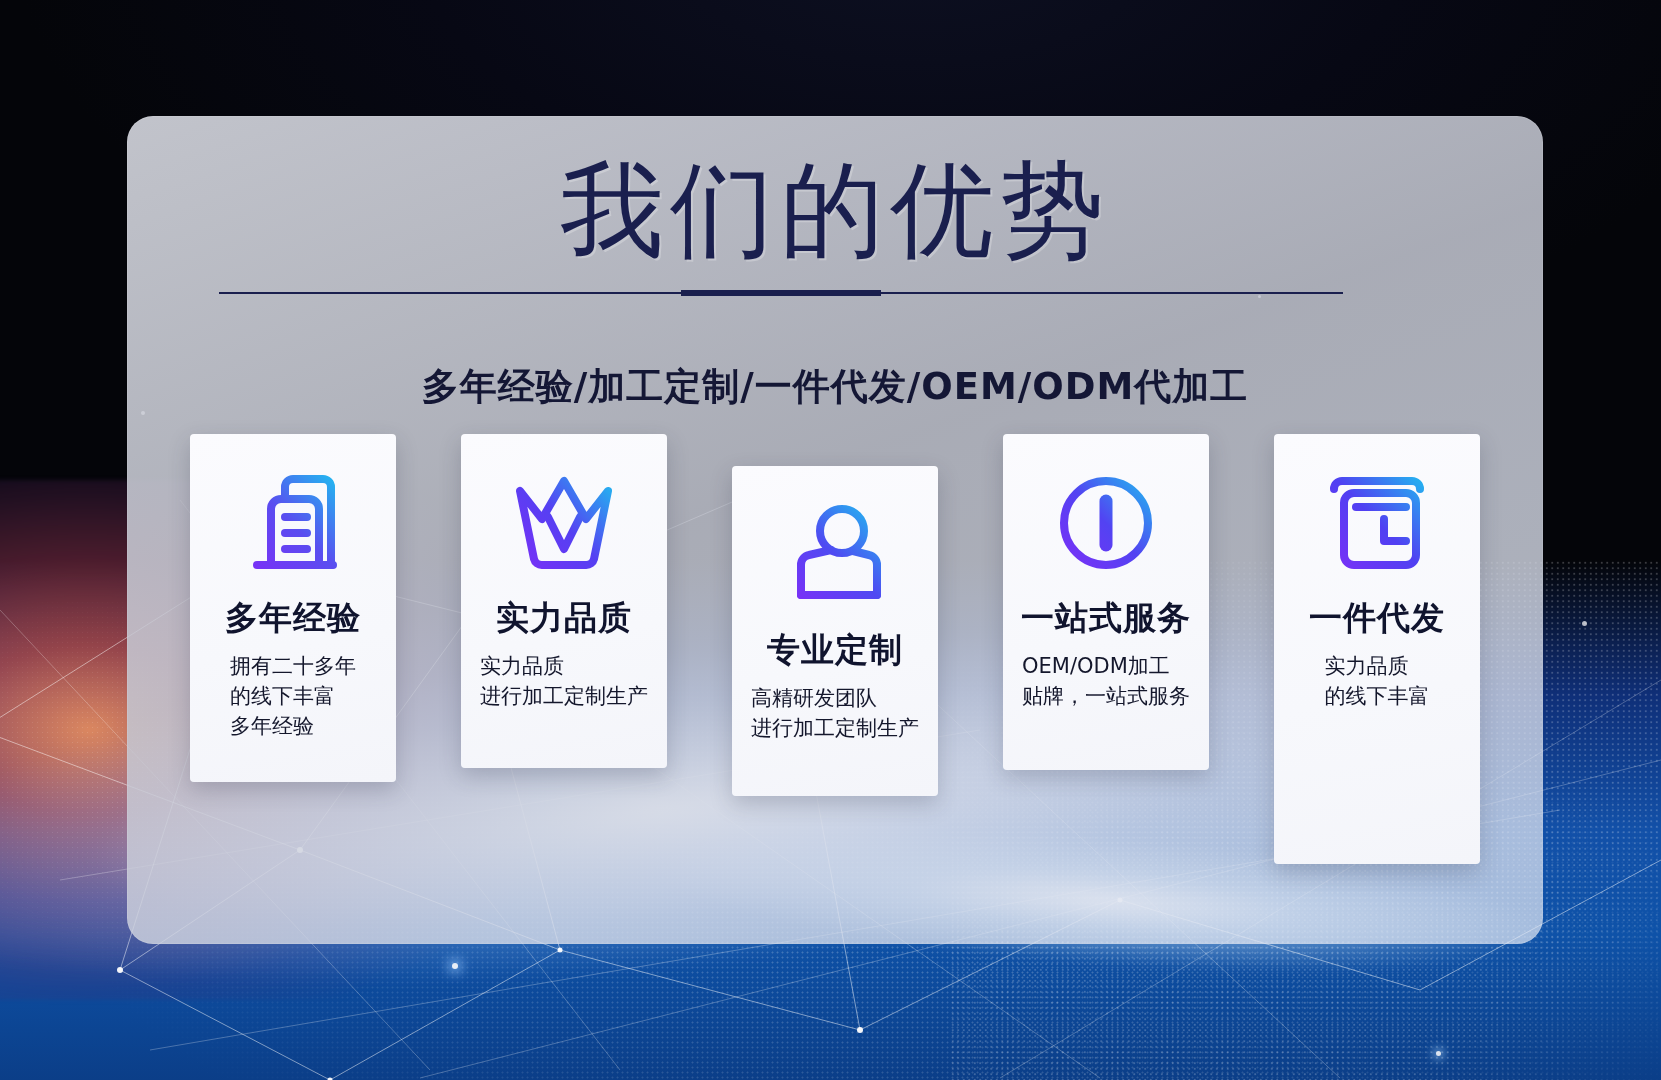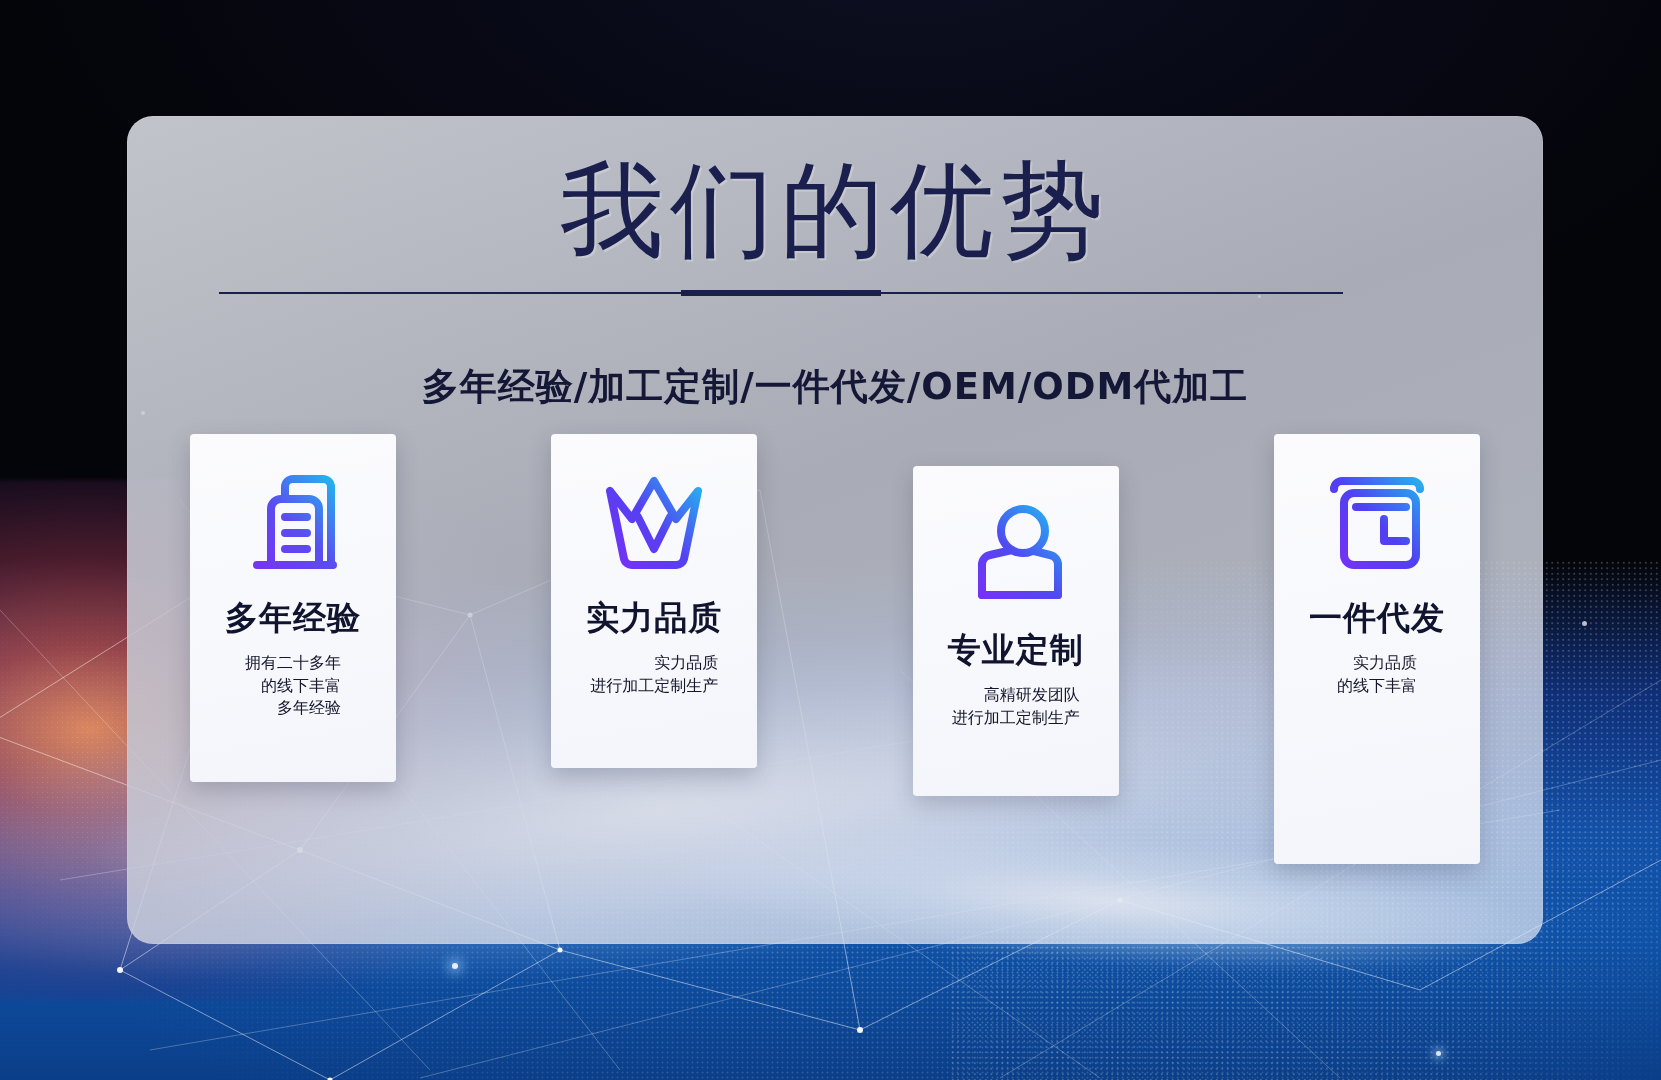--- a/index.html
+++ b/index.html
@@ -137,21 +137,21 @@
   .card-icon svg{ display:block; }
 
   .card-title{
     margin-top:14px;
     font-size:33px; font-weight:700; color:#10142e; letter-spacing:1px;
     font-family:"DejaVu Sans","Liberation Sans",sans-serif;
     white-space:nowrap;
   }
   .card-desc{
     margin-top:11px;
-    font-size:16px; line-height:1.42; color:#14172c; text-align:right;
+    font-size:21px; line-height:1.42; color:#14172c; text-align:left;
     font-family:"DejaVu Sans","Liberation Sans",sans-serif;
     white-space:nowrap;
   }
 </style>
 </head>
 <body>
 
 <div id="bg">
   <div class="bg-dark-top"></div>
   <div class="bg-blue-low"></div>
@@ -284,20 +284,40 @@
           <path d="M98 96 V66 a10 10 0 0 0 -8-10 l-16-4" stroke="url(#g3)" stroke-width="8" stroke-linecap="round" stroke-linejoin="round"></path>
         </svg>
       </div>
       <div class="card-title">专业定制</div>
       <div class="card-desc">
         <div>高精研发团队</div>
         <div>进行加工定制生产</div>
       </div>
     </div>
 
+    <div class="card h4">
+      <div class="card-icon">
+        <svg width="112" height="112" viewBox="0 0 112 112" fill="none">
+          <defs>
+            <linearGradient id="g4" x1="12" y1="98" x2="100" y2="14" gradientUnits="userSpaceOnUse">
+              <stop offset="0" stop-color="#7b2ff7"></stop>
+                <stop offset="0.5" stop-color="#5243f2"></stop>
+                <stop offset="1" stop-color="#22b8f0"></stop>
+            </linearGradient>
+          </defs>
+          <circle cx="56" cy="56" r="42" stroke="url(#g4)" stroke-width="8"></circle>
+          <path d="M56 34 V78" stroke="url(#g4)" stroke-width="13" stroke-linecap="round"></path>
+        </svg>
+      </div>
+      <div class="card-title">一站式服务</div>
+      <div class="card-desc">
+        <div>OEM/ODM加工</div>
+        <div>贴牌，一站式服务</div>
+      </div>
+    </div>
 
     <div class="card h5">
       <div class="card-icon">
         <svg width="118" height="112" viewBox="0 0 118 112" fill="none">
           <defs>
             <linearGradient id="g5" x1="12" y1="100" x2="106" y2="10" gradientUnits="userSpaceOnUse">
               <stop offset="0" stop-color="#7b2ff7"></stop>
                 <stop offset="0.5" stop-color="#5040f2"></stop>
                 <stop offset="1" stop-color="#22b8f0"></stop>
             </linearGradient>

